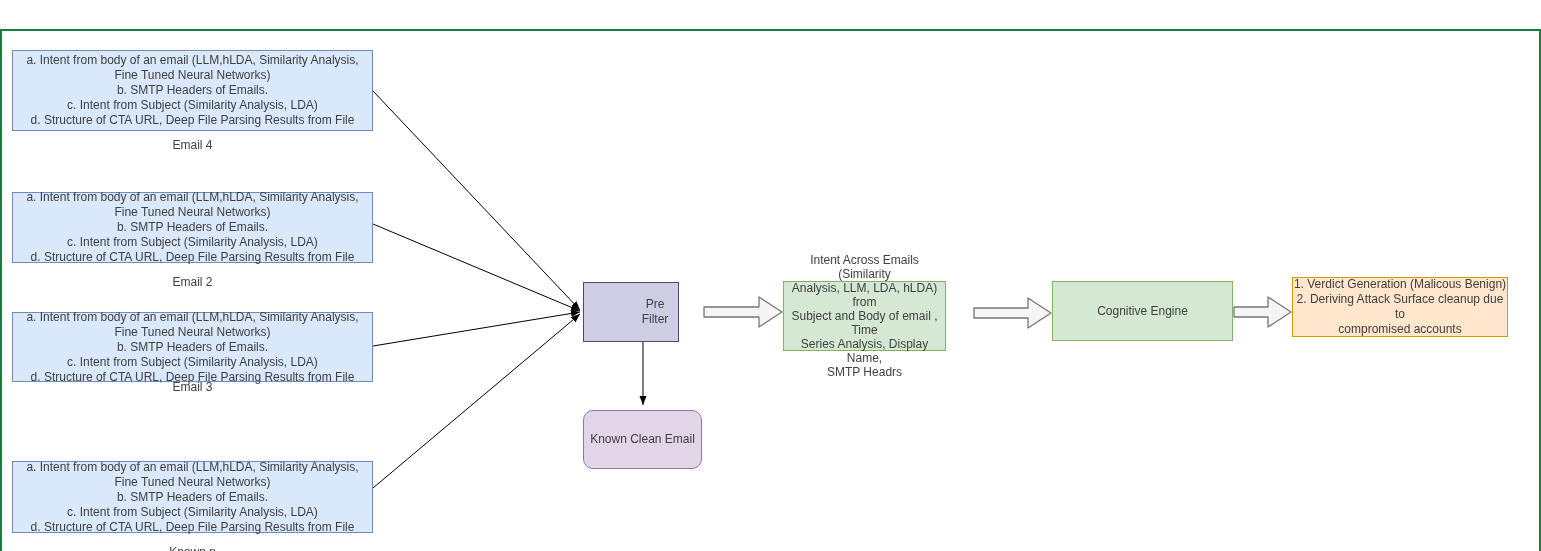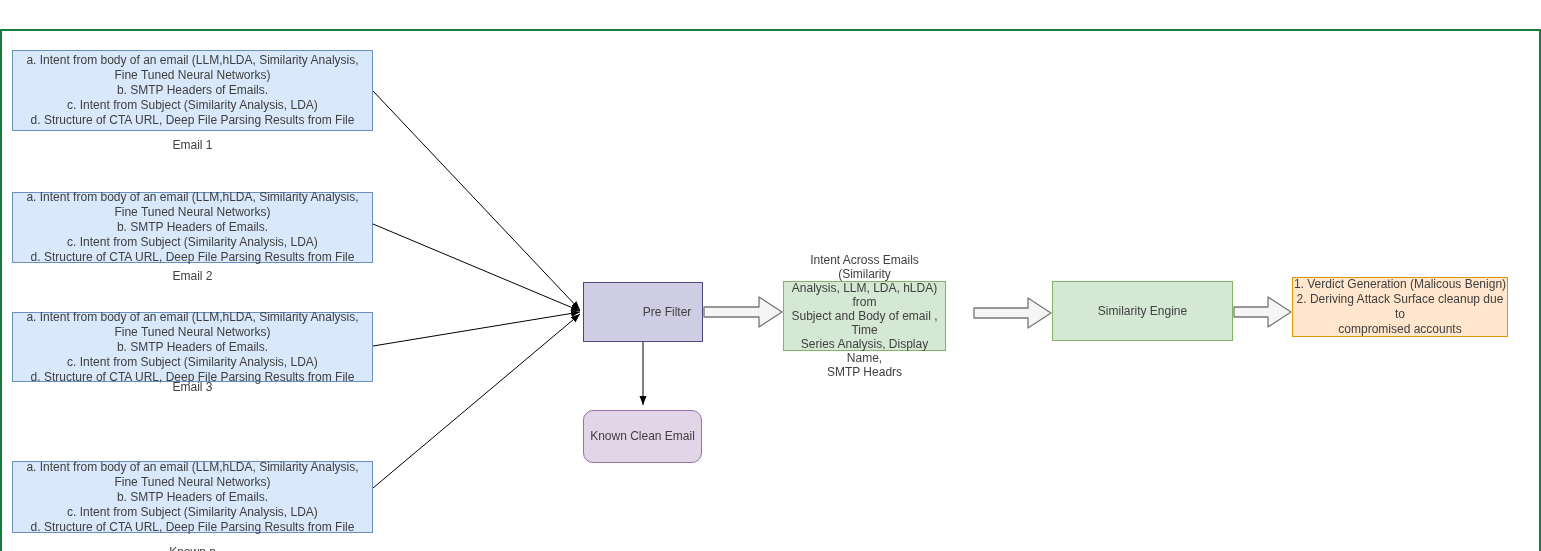--- a/index.html
+++ b/index.html
@@ -35,31 +35,31 @@
   #email-3 { top:281px; height:70px; }
   #email-n { top:430px; height:72px; }
   .email-label {
     position:absolute;
     left:10px; width:361px;
     text-align:center;
     font-size:12px;
     line-height:15px;
   }
   #email-1-label { top:107px; }
-  #email-2-label { top:238px; }
+  #email-2-label { top:244px; }
   #email-3-label { top:349px; }
   #email-n-label { top:514px; }
   #pre-filter {
-    left:581px; top:251px; width:120px; height:60px;
+    left:581px; top:251px; width:96px; height:60px;
     background:#cfcde4;
     border:1px solid #4d4878;
     padding-left:48px;
   }
   #known-clean {
-    left:581px; top:379px; width:119px; height:53px;
+    left:581px; top:379px; width:119px; height:59px;
     background:#e1d5e7;
     border:1px solid #9673a6;
     border-radius:10px;
   }
   #intent-across {
     left:781px; top:250px; width:163px; height:70px;
     background:#d5e8d4;
     border:1px solid #82b366;
     line-height:14px;
   }
@@ -103,21 +103,21 @@
     <path class="block-arrow" d="M1232,276 L1266,276 L1266,266 L1289,281 L1266,296 L1266,286 L1232,286 Z"></path>
   </svg>
 
   <div id="email-1" class="node email-box">
     <span>a. Intent from body of an email (LLM,hLDA, Similarity Analysis,
 Fine Tuned Neural Networks)
 b. SMTP Headers of Emails.
 c. Intent from Subject (Similarity Analysis, LDA)
 d. Structure of CTA URL, Deep File Parsing Results from File</span>
   </div>
-  <div id="email-1-label" class="email-label">Email 1</div>
+  <div id="email-1-label" class="email-label">Email 4</div>
 
   <div id="email-2" class="node email-box">
     <span>a. Intent from body of an email (LLM,hLDA, Similarity Analysis,
 Fine Tuned Neural Networks)
 b. SMTP Headers of Emails.
 c. Intent from Subject (Similarity Analysis, LDA)
 d. Structure of CTA URL, Deep File Parsing Results from File</span>
   </div>
   <div id="email-2-label" class="email-label">Email 2</div>
 
@@ -149,21 +149,21 @@
 
   <div id="intent-across" class="node">
     <span>Intent Across Emails (Similarity
 Analysis, LLM, LDA, hLDA) from
 Subject and Body of email , Time
 Series Analysis, Display Name,
 SMTP Headrs</span>
   </div>
 
   <div id="cognitive-engine" class="node">
-    <span>Similarity Engine</span>
+    <span>Cognitive Engine</span>
   </div>
 
   <div id="verdict" class="node">
     <span>1. Verdict Generation (Malicous Benign)
 2. Deriving Attack Surface cleanup due to
 compromised accounts</span>
   </div>
 
 </div>
 

